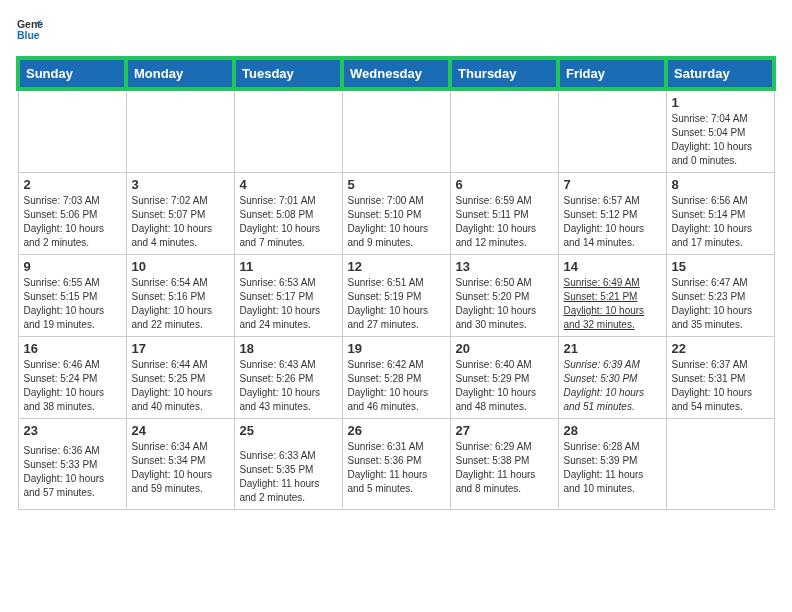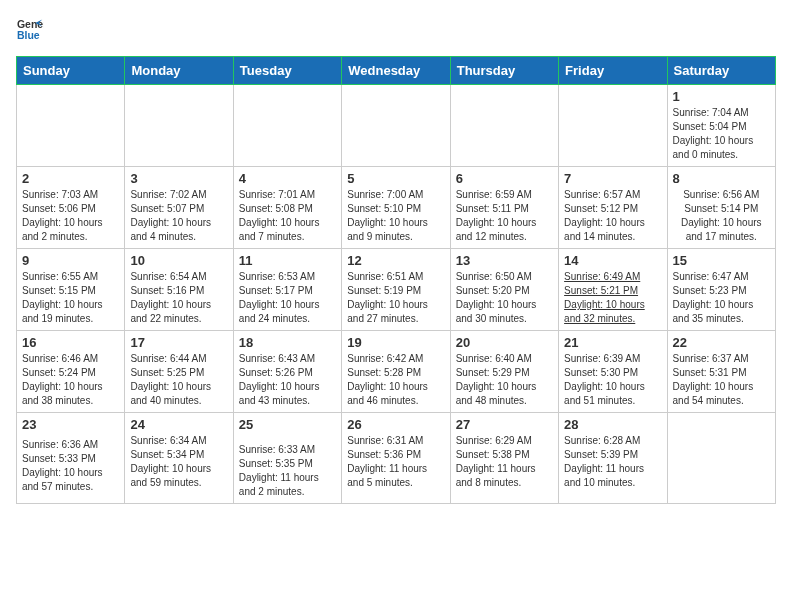--- a/index.html
+++ b/index.html
@@ -43,21 +43,21 @@
       border-collapse: collapse;
       border: 1px solid #ccc;
     }
     .calendar-table th {
       background-color: #1a6db5;
       color: #fff;
       font-size: 13px;
       font-weight: bold;
       padding: 6px 6px;
       text-align: left;
-      border: 1px solid #22c55e;
+      border: 4px solid #22c55e;
     }
     .calendar-table td {
       vertical-align: top;
       border: 1px solid #ccc;
       padding: 4px 5px;
       width: calc(100% / 7);
       min-height: 80px;
       height: 80px;
       font-size: 10.5px;
       color: #333;
@@ -165,21 +165,21 @@
         </td>
         <td>
           <div class="day-number">7</div>
           <div class="day-info" style="white-space: pre-line;">Sunrise: 6:57 AM
 Sunset: 5:12 PM
 Daylight: 10 hours
 and 14 minutes.</div>
         </td>
         <td>
           <div class="day-number">8</div>
-          <div class="day-info" style="white-space: pre-line; text-align: center;">Sunrise: 6:56 AM
+          <div class="day-info" style="white-space: pre-line;">Sunrise: 6:56 AM
 Sunset: 5:14 PM
 Daylight: 10 hours
 and 17 minutes.</div>
         </td>
       </tr>
       <tr>
         <td>
           <div class="day-number">9</div>
           <div class="day-info" style="white-space: pre-line;">Sunrise: 6:55 AM
 Sunset: 5:15 PM
@@ -260,21 +260,21 @@
         </td>
         <td>
           <div class="day-number">20</div>
           <div class="day-info" style="white-space: pre-line;">Sunrise: 6:40 AM
 Sunset: 5:29 PM
 Daylight: 10 hours
 and 48 minutes.</div>
         </td>
         <td>
           <div class="day-number">21</div>
-          <div class="day-info" style="white-space: pre-line;">Sunrise: 6:39 AM
+          <div class="day-info" style="white-space: pre-line; font-style: italic;">Sunrise: 6:39 AM
 Sunset: 5:30 PM
 Daylight: 10 hours
 and 51 minutes.</div>
         </td>
         <td>
           <div class="day-number">22</div>
           <div class="day-info" style="white-space: pre-line;">Sunrise: 6:37 AM
 Sunset: 5:31 PM
 Daylight: 10 hours
 and 54 minutes.</div>

